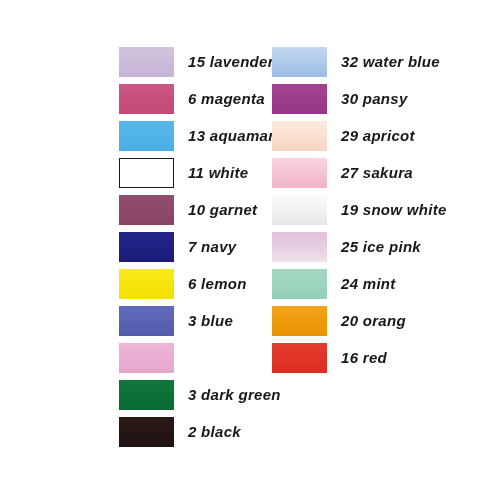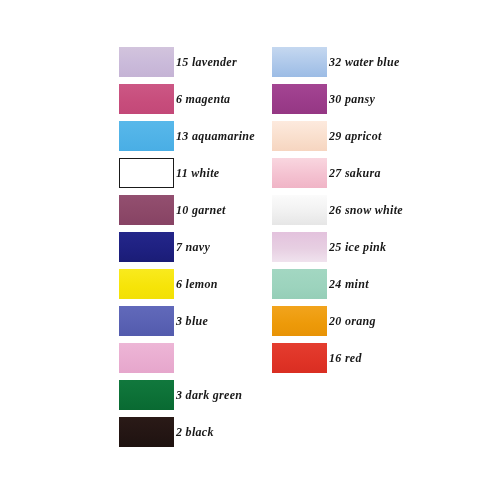--- a/index.html
+++ b/index.html
@@ -32,25 +32,25 @@
   .swatch {
     width: 55px;
     height: 30px;
     flex: 0 0 auto;
     box-sizing: border-box;
   }
   .swatch.bordered {
     border: 1.6px solid #1a1a1a;
   }
   .swatch-label {
-    margin-left: 2px;
+    margin-left: 14px;
     white-space: nowrap;
-    font-family: Liberation Serif, serif;
+    font-family: Liberation Sans, sans-serif;
     font-style: italic;
-    font-size: 12px;
+    font-size: 15px;
     font-weight: 600;
     letter-spacing: 0.3px;
     color: #181818;
     line-height: 30px;
   }
 </style>
 </head>
 <body>
 
 <div id="page">
@@ -112,21 +112,21 @@
       <div class="swatch-row">
         <div class="swatch" style="background: linear-gradient(rgb(253, 234, 222) 0%, rgb(249, 223, 205) 55%, rgb(246, 213, 192) 100%);"></div>
         <div class="swatch-label">29 apricot</div>
       </div>
       <div class="swatch-row">
         <div class="swatch" style="background: linear-gradient(rgb(249, 214, 223) 0%, rgb(244, 194, 209) 55%, rgb(240, 180, 198) 100%);"></div>
         <div class="swatch-label">27 sakura</div>
       </div>
       <div class="swatch-row">
         <div class="swatch" style="background: linear-gradient(rgb(251, 251, 251) 0%, rgb(241, 241, 241) 55%, rgb(230, 230, 230) 100%);"></div>
-        <div class="swatch-label">26 snow white</div>
+        <div class="swatch-label">19 snow white</div>
       </div>
       <div class="swatch-row">
         <div class="swatch" style="background: linear-gradient(rgb(227, 194, 221) 0%, rgb(231, 207, 226) 55%, rgb(240, 227, 238) 100%);"></div>
         <div class="swatch-label">25 ice pink</div>
       </div>
       <div class="swatch-row">
         <div class="swatch" style="background: linear-gradient(rgb(163, 215, 194) 0%, rgb(156, 211, 189) 60%, rgb(149, 206, 183) 100%);"></div>
         <div class="swatch-label">24 mint</div>
       </div>
       <div class="swatch-row">

